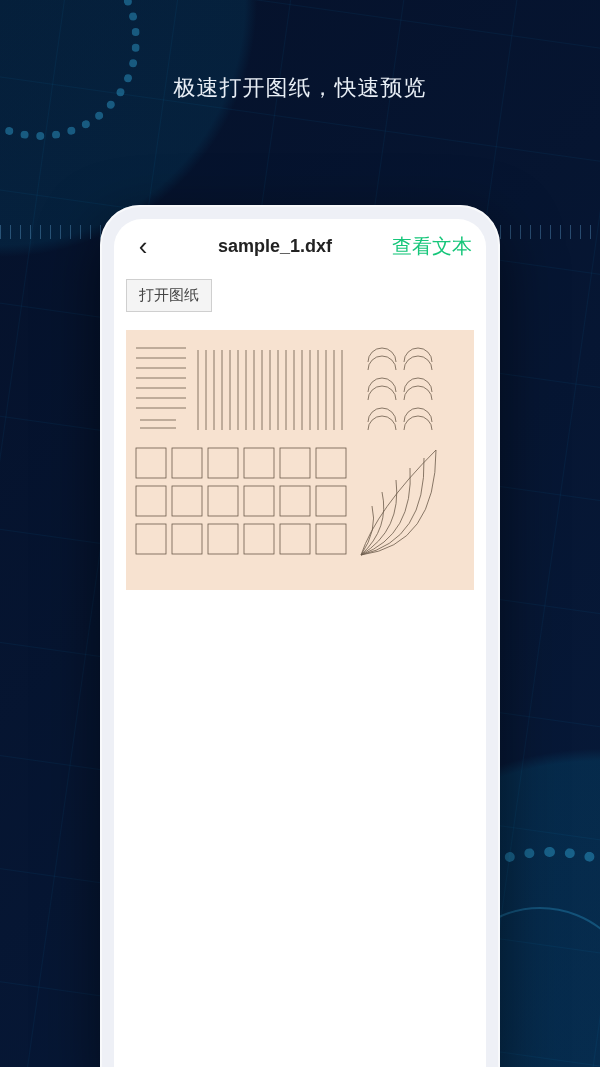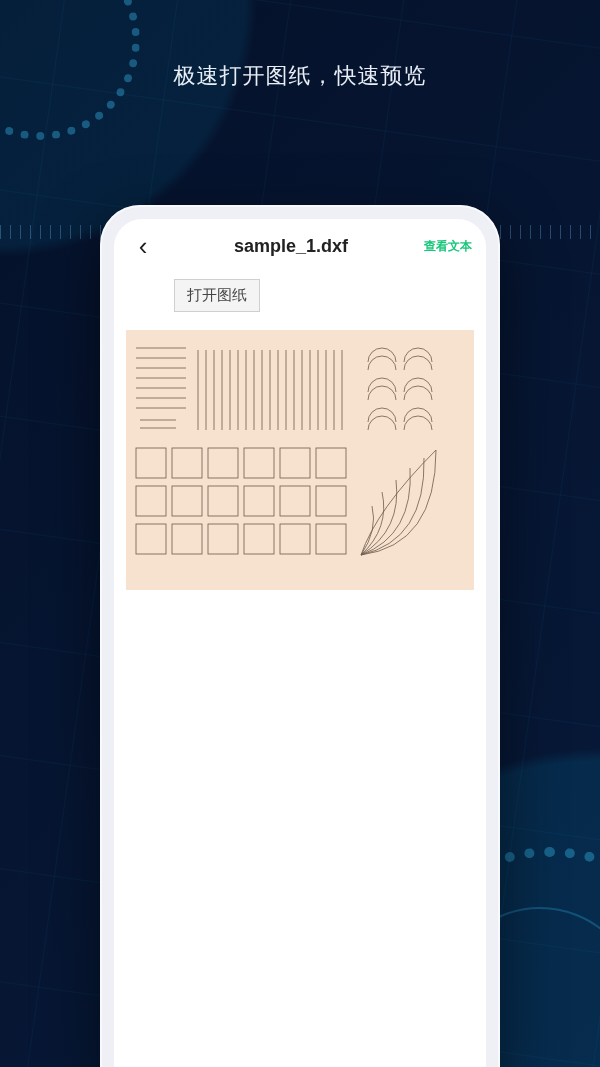--- a/index.html
+++ b/index.html
@@ -37,21 +37,21 @@
     position: absolute; top: 225px; left: 0; right: 0; height: 14px;
     background:
       repeating-linear-gradient(90deg,
         rgba(120,200,255,0.5) 0 1px, transparent 1px 10px);
     opacity: 0.6;
   }
 
   
   .headline { position: absolute; top: 55px; left: 0; right: 0; text-align: center; color: #fff; }
   .headline h1 { font-size: 48px; font-weight: 700; letter-spacing: 2px; }
-  .headline p { margin-top: 6px; font-size: 22px; font-weight: 400; letter-spacing: 1px; color: #e8eef5; }
+  .headline p { margin-top: 18px; font-size: 22px; font-weight: 400; letter-spacing: 1px; color: #e8eef5; }
 
   
   .phone {
     position: absolute;
     top: 205px; left: 50%; transform: translateX(-50%);
     width: 400px; height: 880px;
     background: #eef0f6;
     border-radius: 40px 40px 0 0;
     box-shadow: 0 20px 60px rgba(0,0,0,0.5), inset 0 0 0 2px rgba(255,255,255,0.6);
     overflow: hidden;
@@ -63,23 +63,23 @@
     overflow: hidden;
   }
 
   
   .appbar {
     display: flex; align-items: center; justify-content: space-between;
     height: 54px; padding: 0 14px;
   }
   .back { width: 30px; text-align: center; font-size: 26px; color: #222; cursor: pointer; }
   .title { flex: 1; text-align: center; font-size: 18px; color: #222; font-weight: 700; }
-  .viewtext { color: #16c67a; font-size: 12px; cursor: pointer; white-space: nowrap; font-weight: bold; }
-
-  .toolbar { padding: 6px 12px 10px; margin-left: 48px; }
+  .viewtext { color: #16c67a; font-size: 20px; cursor: pointer; white-space: nowrap; }
+
+  .toolbar { padding: 6px 12px 10px; }
   .openbtn {
     display: inline-block;
     padding: 6px 12px;
     font-size: 15px;
     color: #444;
     background: #f4f4f4;
     border: 1px solid #cfcfcf;
     cursor: pointer;
   }
 

